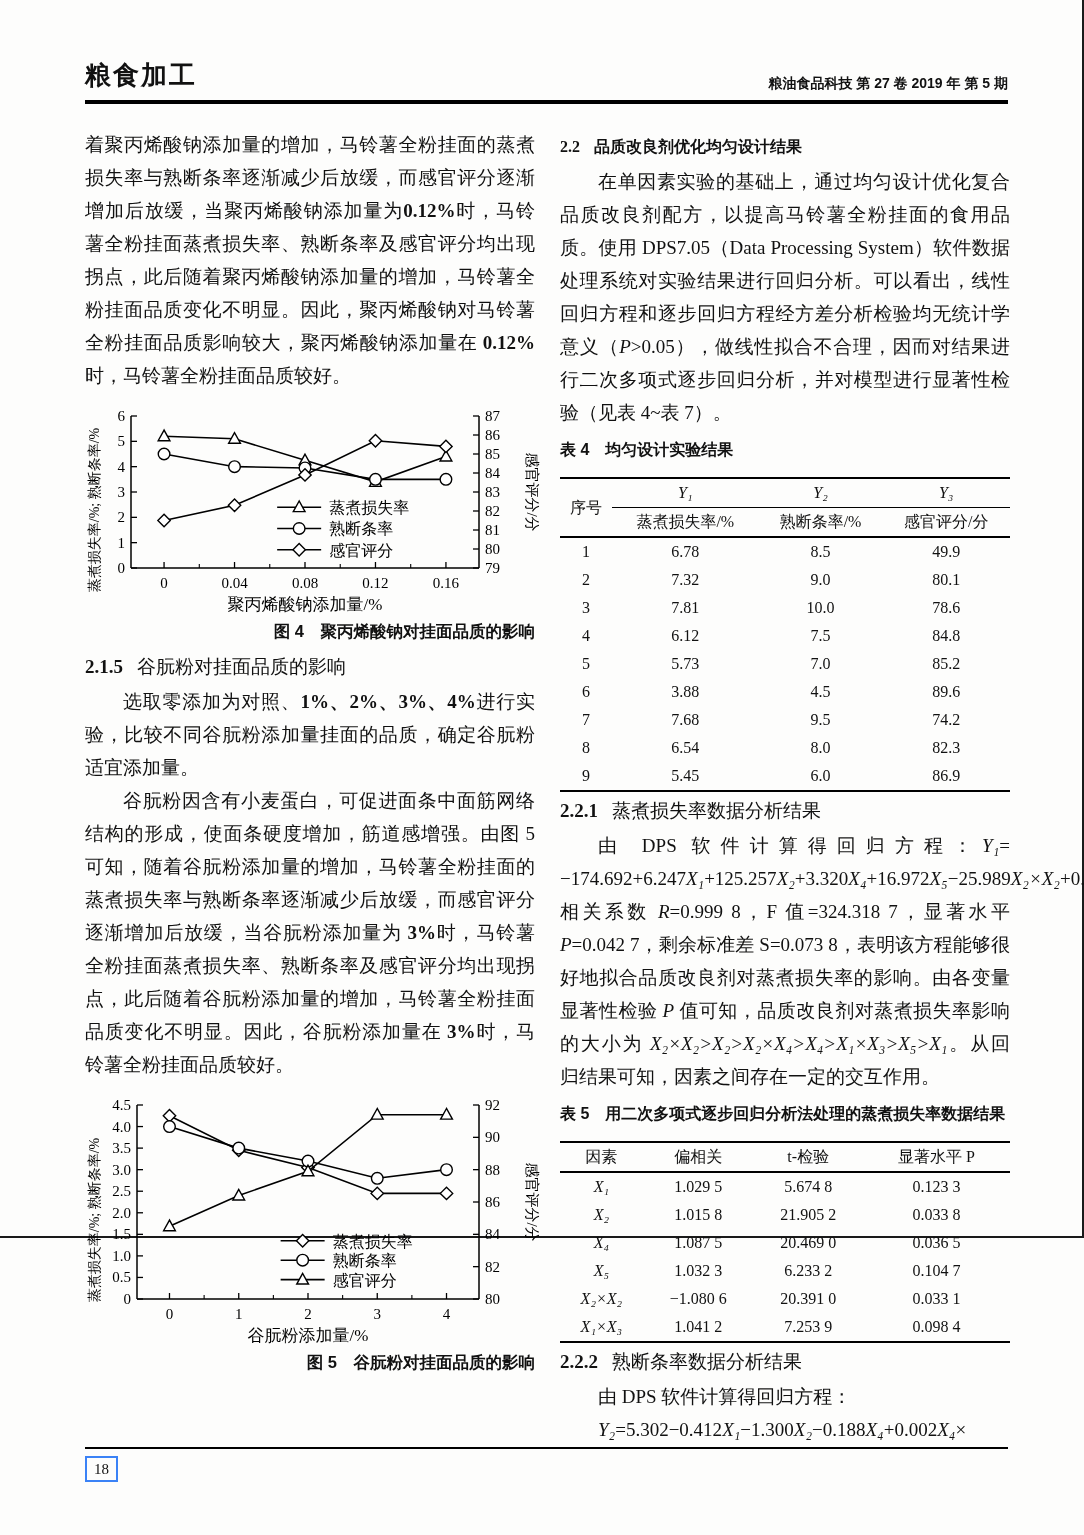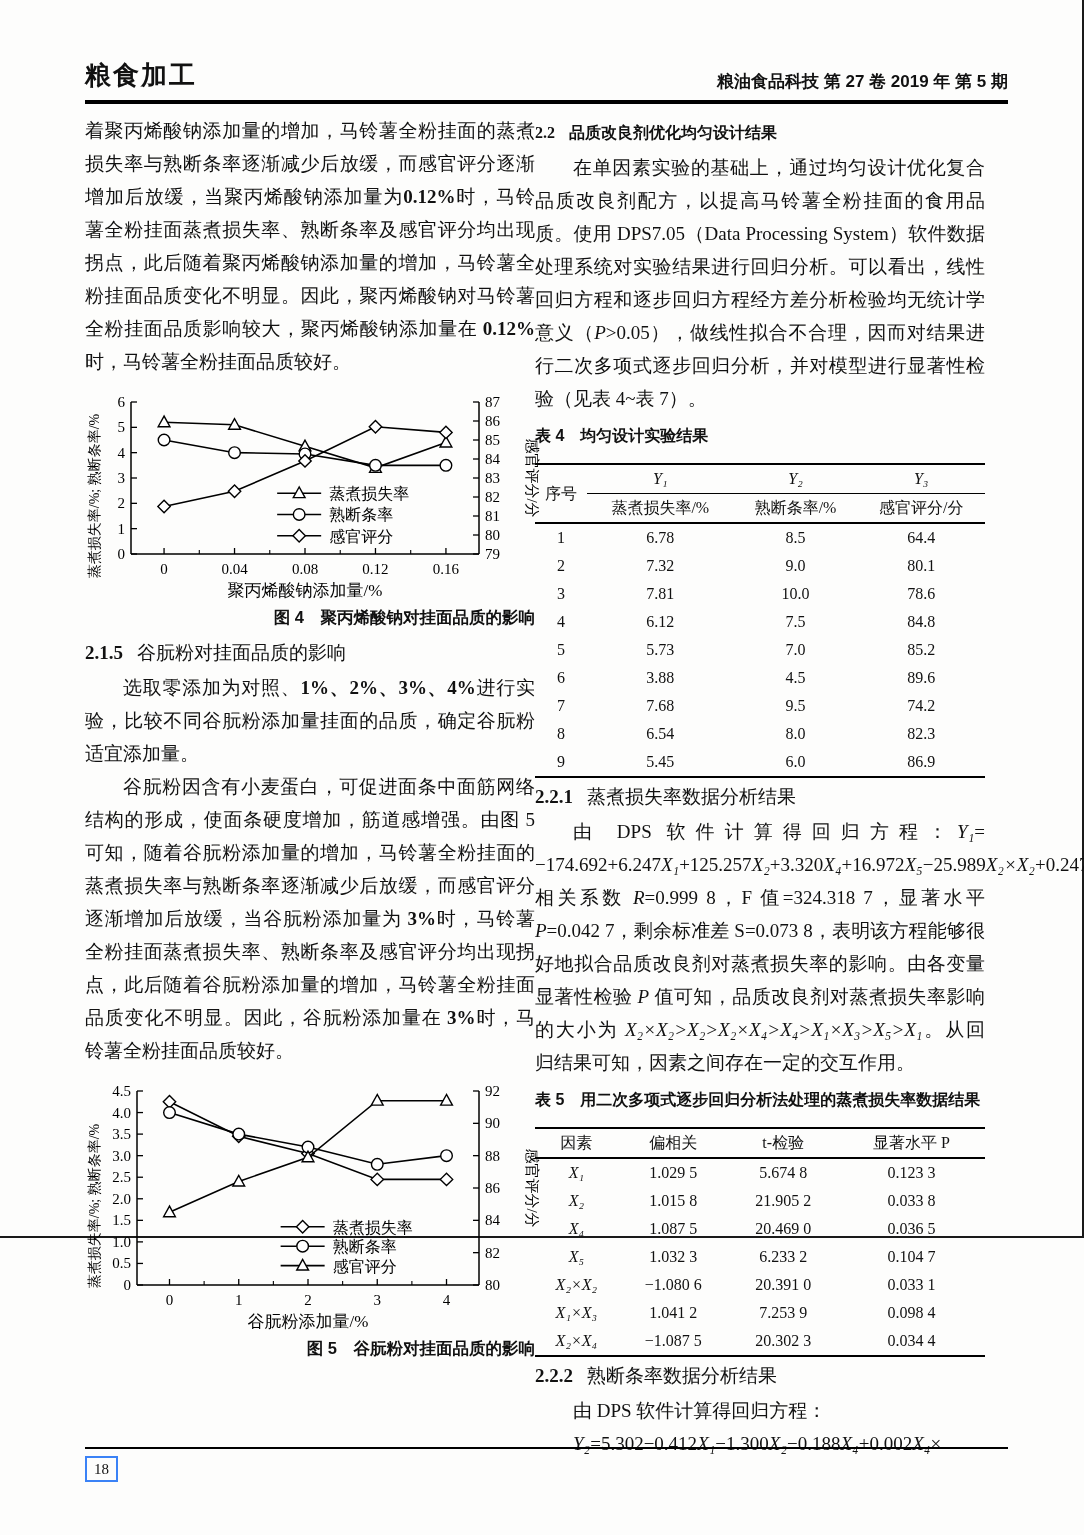--- a/index.html
+++ b/index.html
@@ -2,24 +2,24 @@
 <html><head>
 <meta charset="utf-8">
 <style>
   html,body{margin:0;padding:0;}
   body{width:1084px;height:1535px;background:#fdfdfc;color:#111;
        font-family:"Liberation Serif","DejaVu Serif",serif;overflow:hidden;position:relative;}
   .page{position:relative;width:1084px;height:1238px;border-right:2px solid #1a1a1a;border-bottom:2px solid #1a1a1a;box-sizing:border-box;}
   
   .hdr{position:absolute;top:58px;left:85px;right:74px;display:flex;justify-content:space-between;align-items:flex-end;}
   .hdr .sec-label{font-family:"Liberation Sans","DejaVu Sans",sans-serif;font-weight:bold;font-size:26px;letter-spacing:2px;}
-  .hdr .journal{font-family:"Liberation Sans","DejaVu Sans",sans-serif;font-size:17px;font-weight:bold;}
+  .hdr .journal{font-family:"Liberation Sans","DejaVu Sans",sans-serif;font-size:14px;font-weight:bold;}
   .hdr-rule{position:absolute;top:100px;left:85px;right:74px;border-top:4px solid #000;}
   
-  .cols{position:absolute;top:114px;left:85px;display:flex;}
+  .cols{position:absolute;top:128px;left:85px;display:flex;gap:25px;}
   .col{width:450px;font-size:19px;line-height:33px;text-align:justify;}
   p{margin:0;}
   .indent{text-indent:2em;}
   .h2{font-weight:bold;font-family:"Liberation Sans","DejaVu Sans",sans-serif;font-size:16px;margin:2px 0;}
   .h3{font-size:19px;margin:2px 0;}
   .h3 .num,.h2 .num{font-weight:bold;margin-right:14px;font-family:"Liberation Serif",serif;}
   .figure{margin:12px 0 8px 0;text-align:center;}
   .figure svg{overflow:visible;display:block;margin:0 auto;}
   .fig-caption{font-family:"Liberation Sans","DejaVu Sans",sans-serif;font-weight:bold;font-size:16.5px;margin-top:4px;text-align:right;line-height:22px;}
   .tbl-caption{font-family:"Liberation Sans","DejaVu Sans",sans-serif;font-weight:bold;font-size:16px;text-align:left;margin:10px 0 6px 0;line-height:22px;white-space:nowrap;}
@@ -252,21 +252,21 @@
             <th>蒸煮损失率/%</th>
             <th>熟断条率/%</th>
             <th>感官评分/分</th>
           </tr>
         </thead>
         <tbody>
             <tr>
               <td>1</td>
               <td>6.78</td>
               <td>8.5</td>
-              <td>64.4</td>
+              <td>49.9</td>
             </tr>
             <tr>
               <td>2</td>
               <td>7.32</td>
               <td>9.0</td>
               <td>80.1</td>
             </tr>
             <tr>
               <td>3</td>
               <td>7.81</td>
@@ -357,26 +357,20 @@
               <td>−1.080 6</td>
               <td>20.391 0</td>
               <td>0.033 1</td>
             </tr>
             <tr>
               <td>X₁×X₃</td>
               <td>1.041 2</td>
               <td>7.253 9</td>
               <td>0.098 4</td>
             </tr>
-            <tr>
-              <td>X₂×X₄</td>
-              <td>−1.087 5</td>
-              <td>20.302 3</td>
-              <td>0.034 4</td>
-            </tr>
           </tbody>
       </table>
 
       <p class="h3">
         <span class="num">2.2.2</span><span>熟断条率数据分析结果</span>
       </p>
       <p class="runs indent"><span class="">由 DPS 软件计算得回归方程：</span></p>
       <p class="runs formula-line"><span class="i">Y₂</span><span class="">=5.302−0.412</span><span class="i">X₁</span><span class="">−1.300</span><span class="i">X₂</span><span class="">−0.188</span><span class="i">X₄</span><span class="">+0.002</span><span class="i">X₄</span><span class="">×</span></p>
     </div>
   </div>

